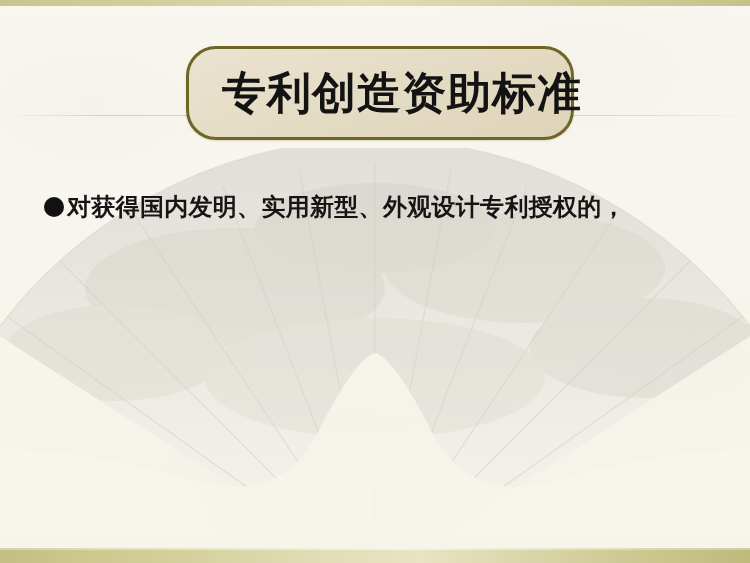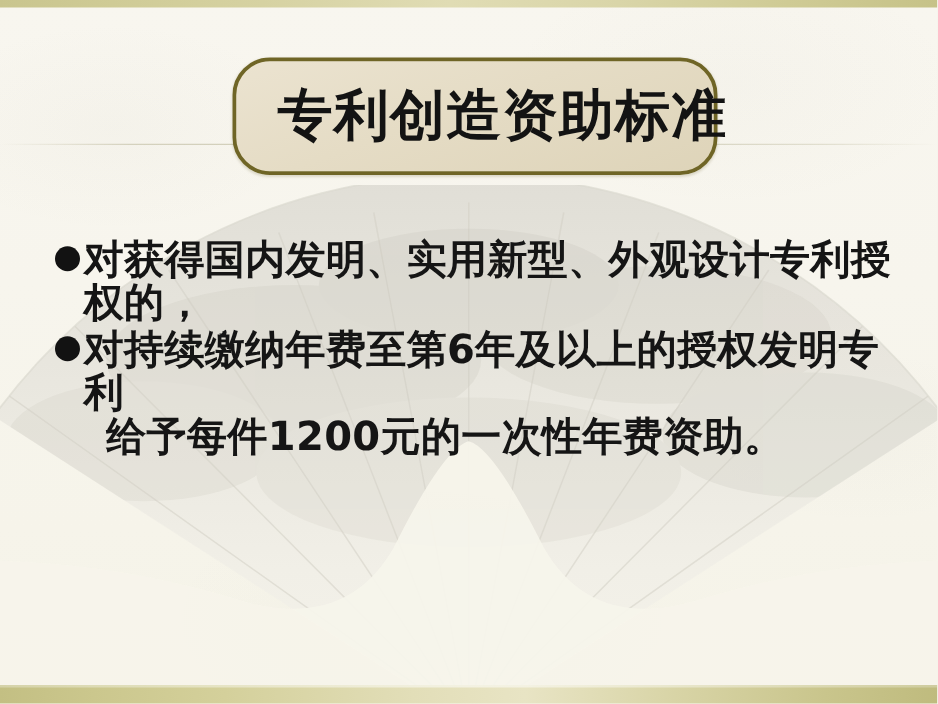--- a/index.html
+++ b/index.html
@@ -135,21 +135,21 @@
     flex: 0 0 auto;
     width: 20px;
     height: 20px;
     border-radius: 50%;
     background: #121212;
     margin-top: 7px;
     margin-right: 3px;
   }
   .bullet-text {
     font-family: "DejaVu Sans", "Liberation Sans", sans-serif;
-    font-size: 32px;
+    font-size: 24px;
     line-height: 35px;
     font-weight: 600;
     color: #151515;
     letter-spacing: 0.3px;
     text-indent: 0;
   }
   .bullet-text .cont {
     display: block;
     padding-left: 18px;
   }
@@ -217,24 +217,17 @@
 
   <div class="body-list">
 
     <div class="bullet-row">
       <span class="bullet-dot"></span>
       <div class="bullet-text">
         <span>对获得国内发明、实用新型、外观设计专利授权的，</span>
       </div>
     </div>
 
-    <div class="bullet-row">
-      <span class="bullet-dot"></span>
-      <div class="bullet-text">
-        <span>对持续缴纳年费至第6年及以上的授权发明专利</span>
-        <span class="cont">给予每件1200元的一次性年费资助。</span>
-      </div>
-    </div>
 
 
   </div>
 
 </div>
 
 </body></html>

